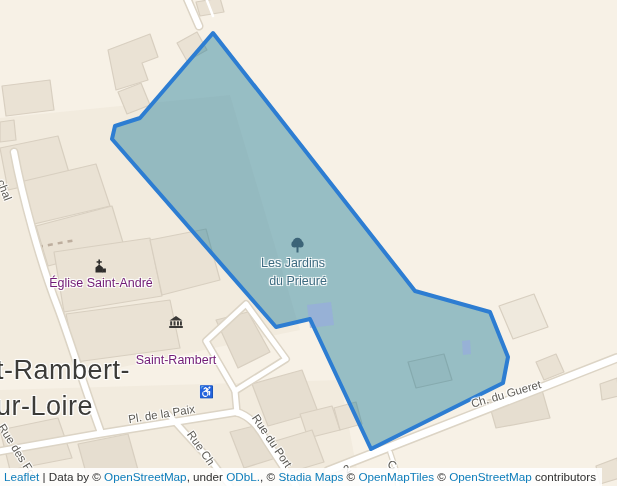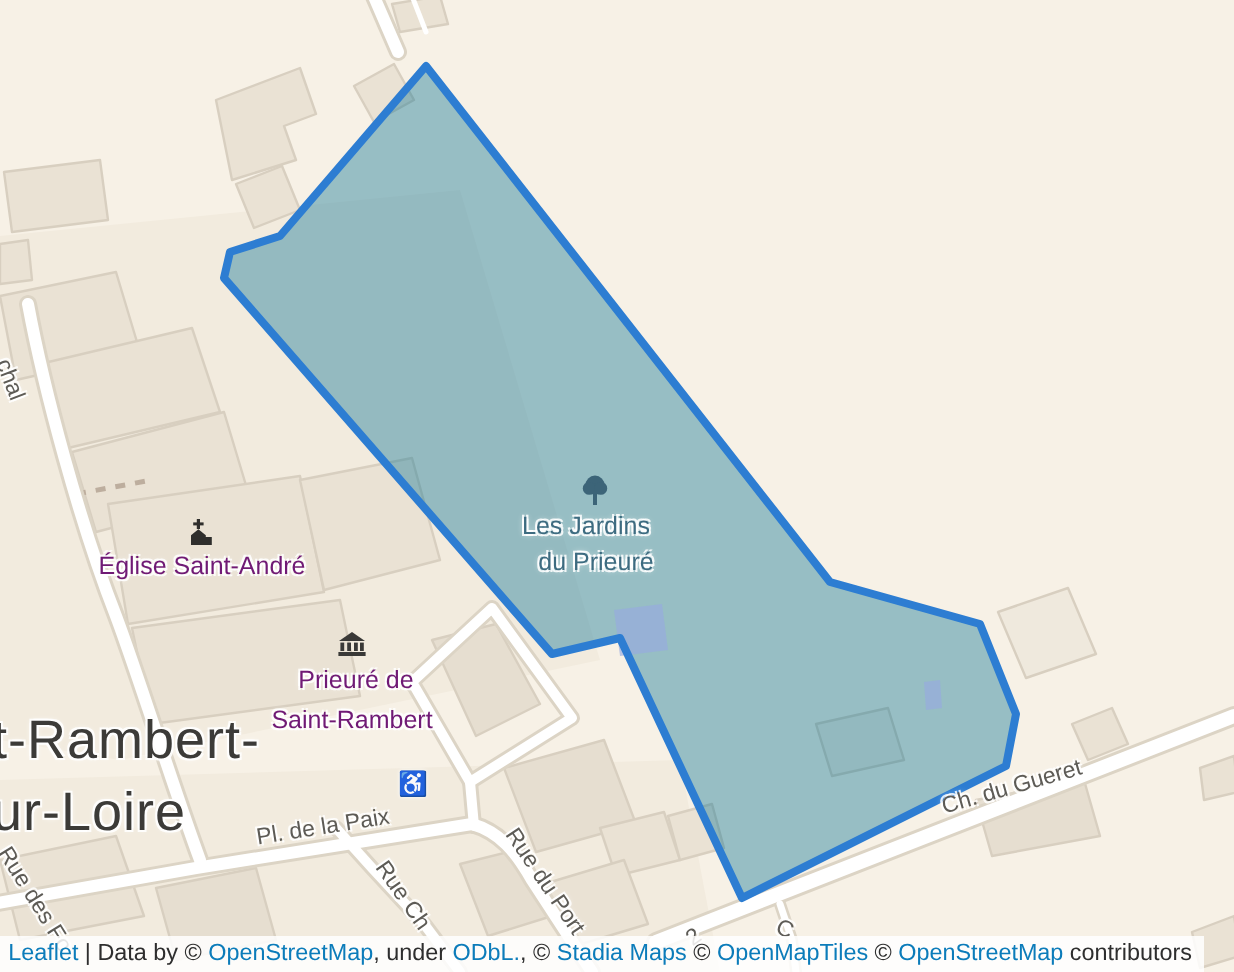--- a/index.html
+++ b/index.html
@@ -131,21 +131,20 @@
   <span class="icon" style="left:168px;top:315px;">
     <svg width="16" height="14" viewBox="0 0 16 14">
       <path d="M1.5,5.5 L8,1 L14.5,5.5 Z" fill="#3a3937"></path>
       <rect x="2.2" y="6.3" width="1.9" height="4.2" fill="#3a3937"></rect>
       <rect x="5.6" y="6.3" width="1.9" height="4.2" fill="#3a3937"></rect>
       <rect x="9.0" y="6.3" width="1.9" height="4.2" fill="#3a3937"></rect>
       <rect x="12.0" y="6.3" width="1.9" height="4.2" fill="#3a3937"></rect>
       <rect x="1.2" y="11" width="13.6" height="2" fill="#3a3937"></rect>
     </svg>
   </span>
-  <div class="maplabel poi" style="left:128px;top:333px;width:100px;text-align:center;">Prieuré de</div>
   <div class="maplabel poi" style="left:116px;top:353px;width:120px;text-align:center;">Saint-Rambert</div>
 
   <span class="maplabel wheelchair" style="left:199px;top:385px;">♿</span>
 
   <span class="icon" style="left:290px;top:237px;">
     <svg width="15" height="17" viewBox="0 0 15 17">
       <circle cx="7.5" cy="5.6" r="4.8" fill="#3c6478"></circle>
       <circle cx="4.6" cy="7.2" r="3.2" fill="#3c6478"></circle>
       <circle cx="10.4" cy="7.2" r="3.2" fill="#3c6478"></circle>
       <rect x="6.5" y="8.5" width="2" height="7" fill="#3c6478"></rect>

